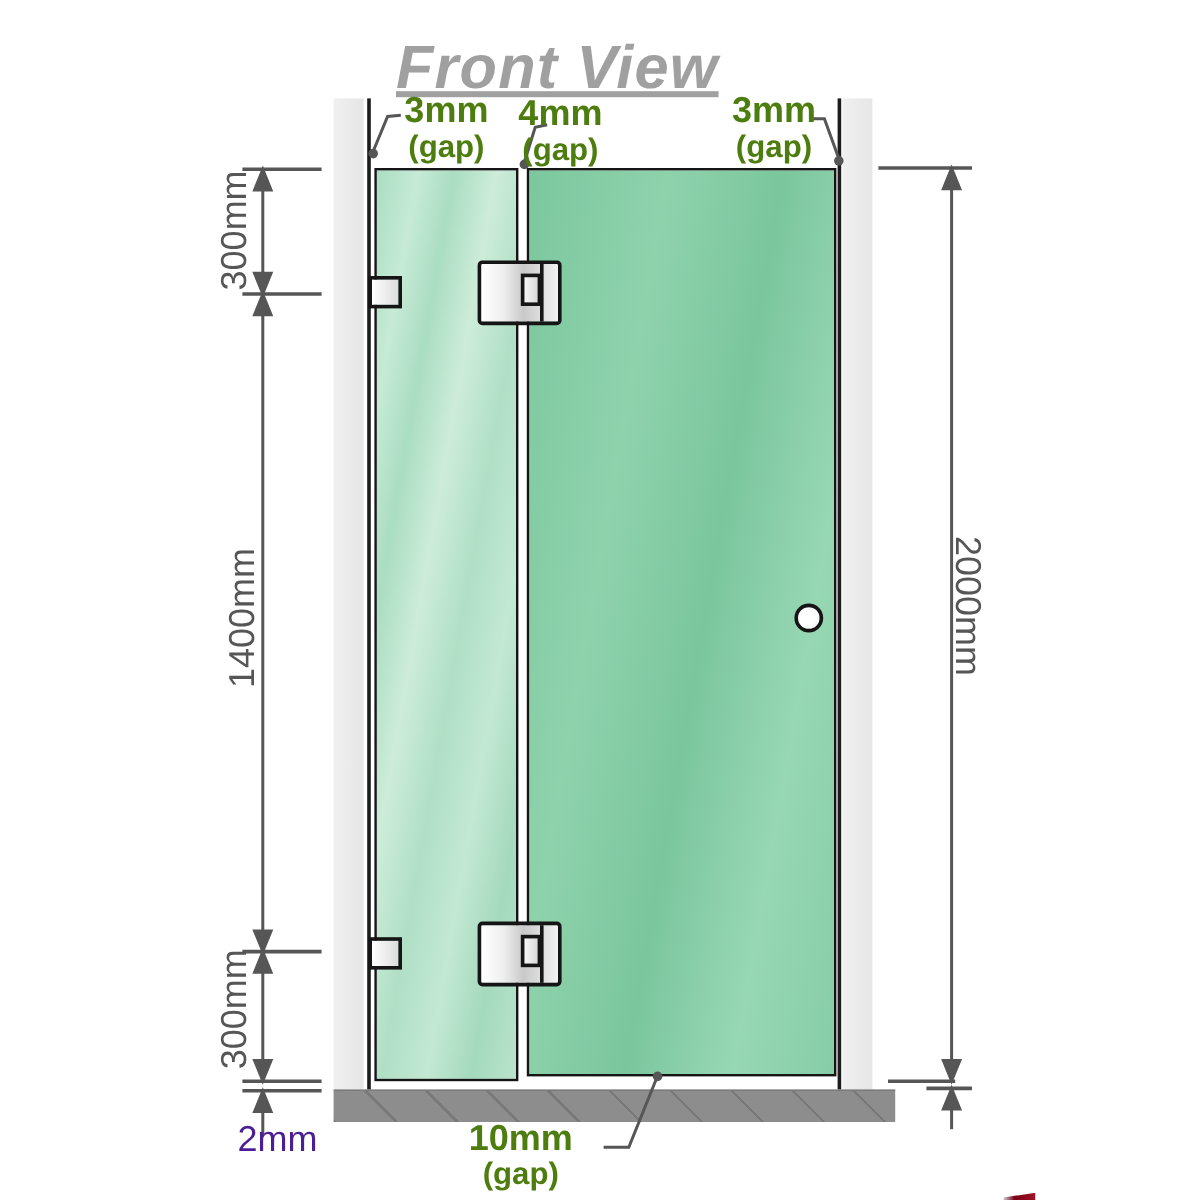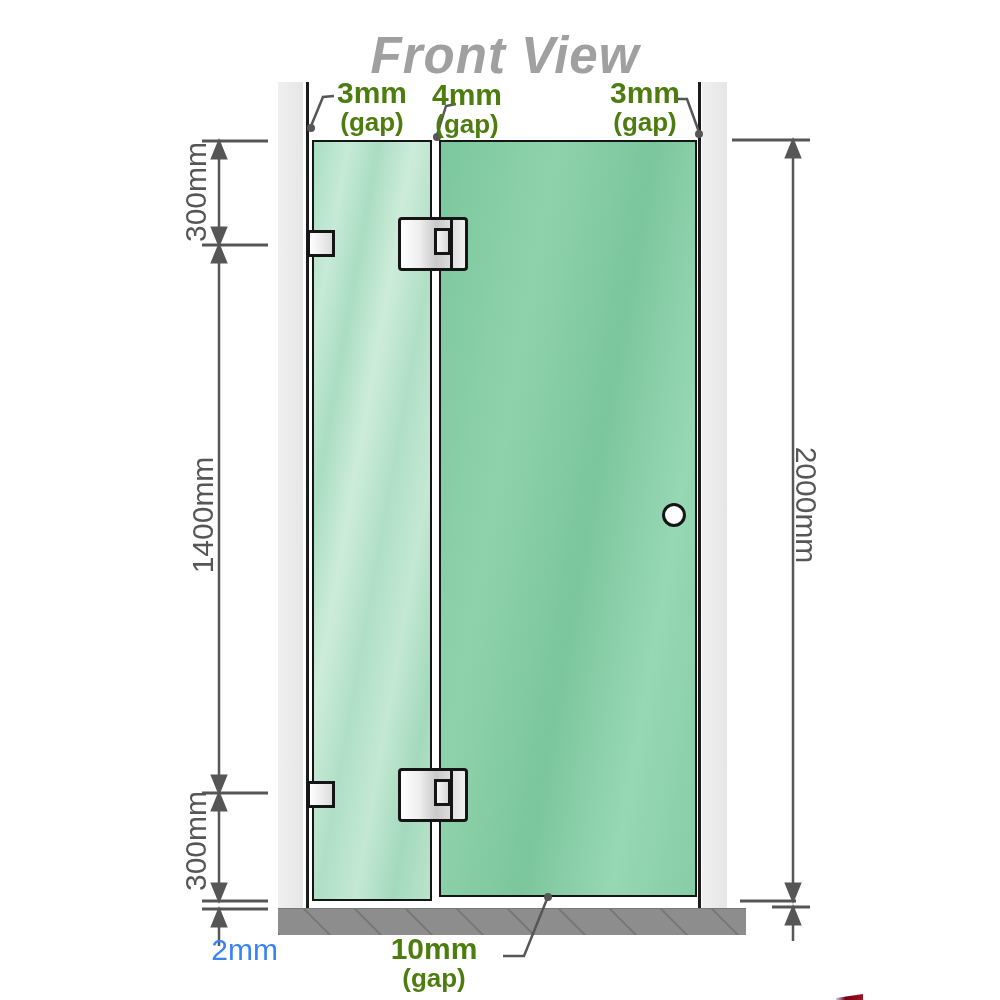--- a/index.html
+++ b/index.html
@@ -6,21 +6,21 @@
   html,body { background:#ffffff; }
   .stage {
     position:relative; width:1000px; height:1000px;
     background:#ffffff; overflow:hidden;
     font-family:"Liberation Sans", sans-serif;
   }
   
   .title {
     position:absolute; left:330px; top:26px; width:350px; height:60px;
     font-size:51px; font-weight:bold; font-style:italic;
-    color:#a0a0a0; text-align:center; letter-spacing:1px;
+    color:#a0a0a0; text-align:left; letter-spacing:1px;text-decoration:underline;
   }
   
   .wall {
     position:absolute; top:82px; width:25px; height:826px;
     background:linear-gradient(90deg,#f0f0f0,#e6e6e6);
   }
   .wall.left  { left:278px; }
   .wall.right { left:702px; }
   .wall-line {
     position:absolute; top:82px; width:3px; height:826px; background:#1c1c1c;
@@ -93,21 +93,21 @@
   .gap-bottom { left:388px; top:934px; width:92px; }
   .vlabel {
     position:absolute; color:#565656; font-size:30px; text-align:center; height:34px;
   }
   .dim-300-top    { left:131px; top:175px; width:130px; transform:rotate(-90deg); }
   .dim-1400       { left:123px; top:498px; width:160px; transform:rotate(-90deg); }
   .dim-300-bottom { left:131px; top:824px; width:130px; transform:rotate(-90deg); }
   .dim-2000       { left:721px; top:488px; width:170px; transform:rotate(90deg); }
   .dim-2mm {
     position:absolute; left:198px; top:933px; width:80px;
-    color:#3b82f6; font-size:30px; text-align:right;
+    color:#4c1d95; font-size:30px; text-align:left;
   }
   
   .red-corner {
     position:absolute; left:836px; top:994px; width:27px; height:6px;
     background:linear-gradient(90deg,#cfd0da 0%,#7a0015 35%,#a01326 100%);
     clip-path:polygon(0 65%, 100% 0, 100% 100%, 0 100%);
   }
 </style>
 </head>
 <body>

